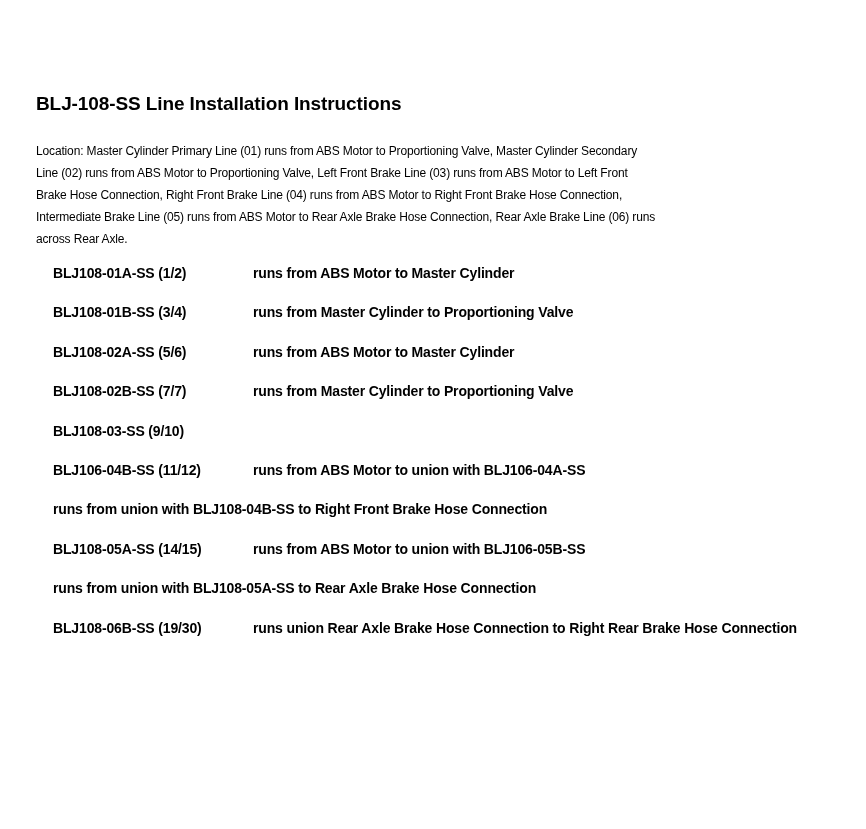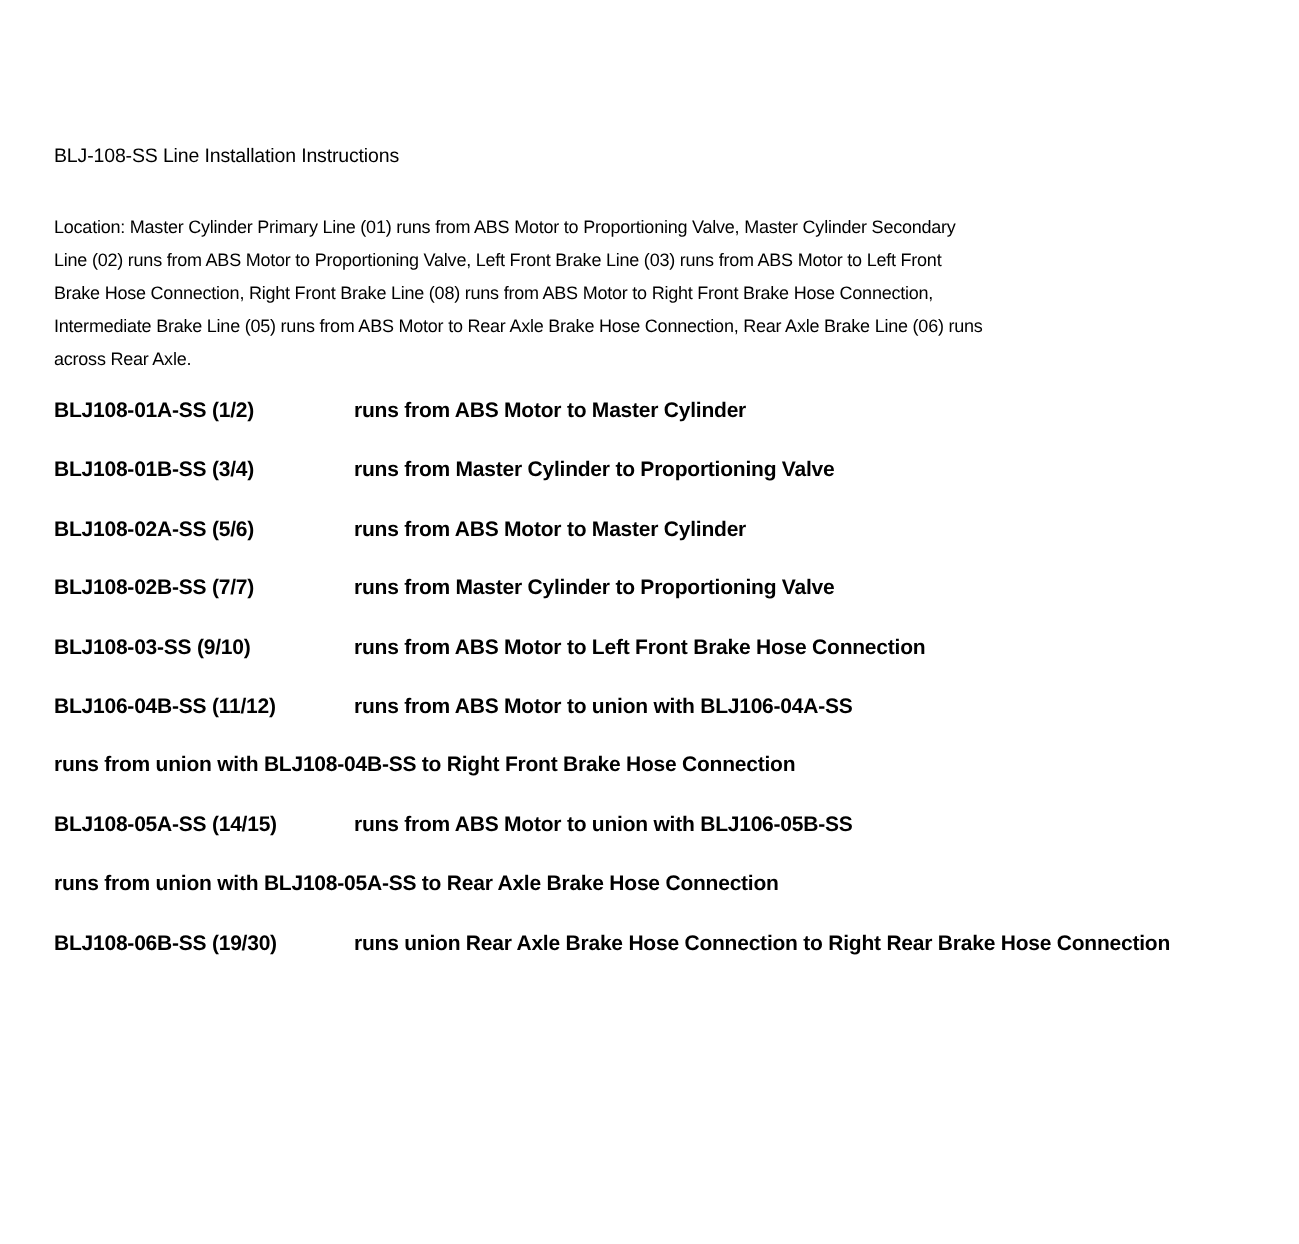--- a/index.html
+++ b/index.html
@@ -13,22 +13,22 @@
     overflow: hidden;
     font-family: "Liberation Sans", sans-serif;
     color: #000000;
     -webkit-font-smoothing: antialiased;
   }
   .doc {
     padding: 94px 30px 0 36px;
     width: 800px;
   }
   .doc-title {
-    font-size: 13px;
-    font-weight: 400;
+    font-size: 19px;
+    font-weight: 700;
     letter-spacing: -0.1px;
     line-height: 20px;
   }
   .location-para {
     margin-top: 26px;
     font-size: 12px;
     font-weight: 400;
     letter-spacing: -0.15px;
   }
   .location-line {
@@ -38,41 +38,42 @@
   .part-list {
     margin-top: 15px;
   }
   .part-row {
     display: flex;
     align-items: flex-start;
     height: 39.4px;
     font-size: 14px;
     font-weight: 700;
     letter-spacing: -0.15px;
+    margin-left: 17px;
   }
   .part-number {
     width: 200px;
     flex: 0 0 200px;
     white-space: nowrap;
   }
   .part-desc {
     white-space: nowrap;
   }
 </style>
 </head>
 <body>
 
 <div class="doc">
 
   <div class="doc-title">BLJ-108-SS Line Installation Instructions</div>
 
   <div class="location-para">
     <div class="location-line">Location: Master Cylinder Primary Line (01) runs from ABS Motor to Proportioning Valve, Master Cylinder Secondary</div>
     <div class="location-line">Line (02) runs from ABS Motor to Proportioning Valve, Left Front Brake Line (03) runs from ABS Motor to Left Front</div>
-    <div class="location-line">Brake Hose Connection, Right Front Brake Line (08) runs from ABS Motor to Right Front Brake Hose Connection,</div>
+    <div class="location-line">Brake Hose Connection, Right Front Brake Line (04) runs from ABS Motor to Right Front Brake Hose Connection,</div>
     <div class="location-line">Intermediate Brake Line (05) runs from ABS Motor to Rear Axle Brake Hose Connection, Rear Axle Brake Line (06) runs</div>
     <div class="location-line">across Rear Axle.</div>
   </div>
 
   <div class="part-list">
 
     <div class="part-row">
       <span class="part-number">BLJ108-01A-SS (1/2)</span>
       <span class="part-desc">runs from ABS Motor to Master Cylinder</span>
     </div>
@@ -87,21 +88,20 @@
       <span class="part-desc">runs from ABS Motor to Master Cylinder</span>
     </div>
 
     <div class="part-row">
       <span class="part-number">BLJ108-02B-SS (7/7)</span>
       <span class="part-desc">runs from Master Cylinder to Proportioning Valve</span>
     </div>
 
     <div class="part-row">
       <span class="part-number">BLJ108-03-SS (9/10)</span>
-      <span class="part-desc">runs from ABS Motor to Left Front Brake Hose Connection</span>
     </div>
 
     <div class="part-row">
       <span class="part-number">BLJ106-04B-SS (11/12)</span>
       <span class="part-desc">runs from ABS Motor to union with BLJ106-04A-SS</span>
     </div>
 
     <div class="part-row">
       <span class="part-desc">runs from union with BLJ108-04B-SS to Right Front Brake Hose Connection</span>
     </div>

